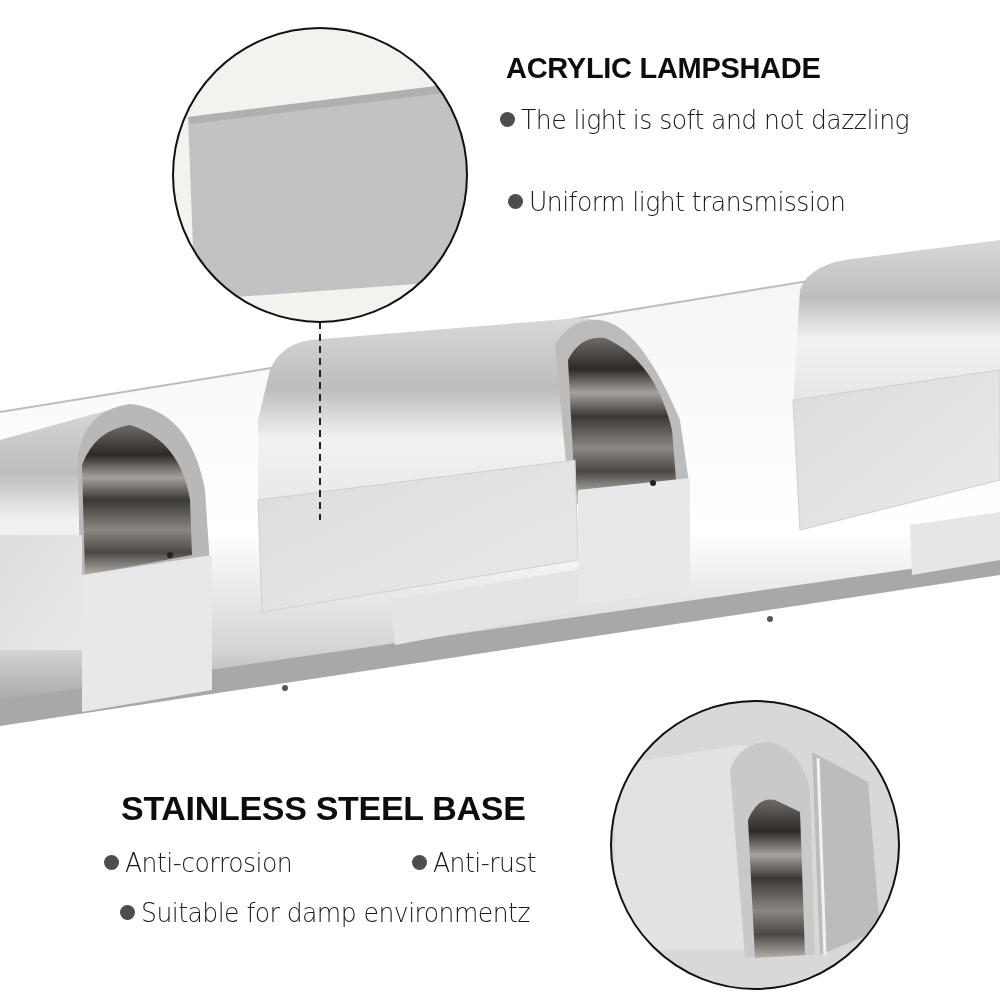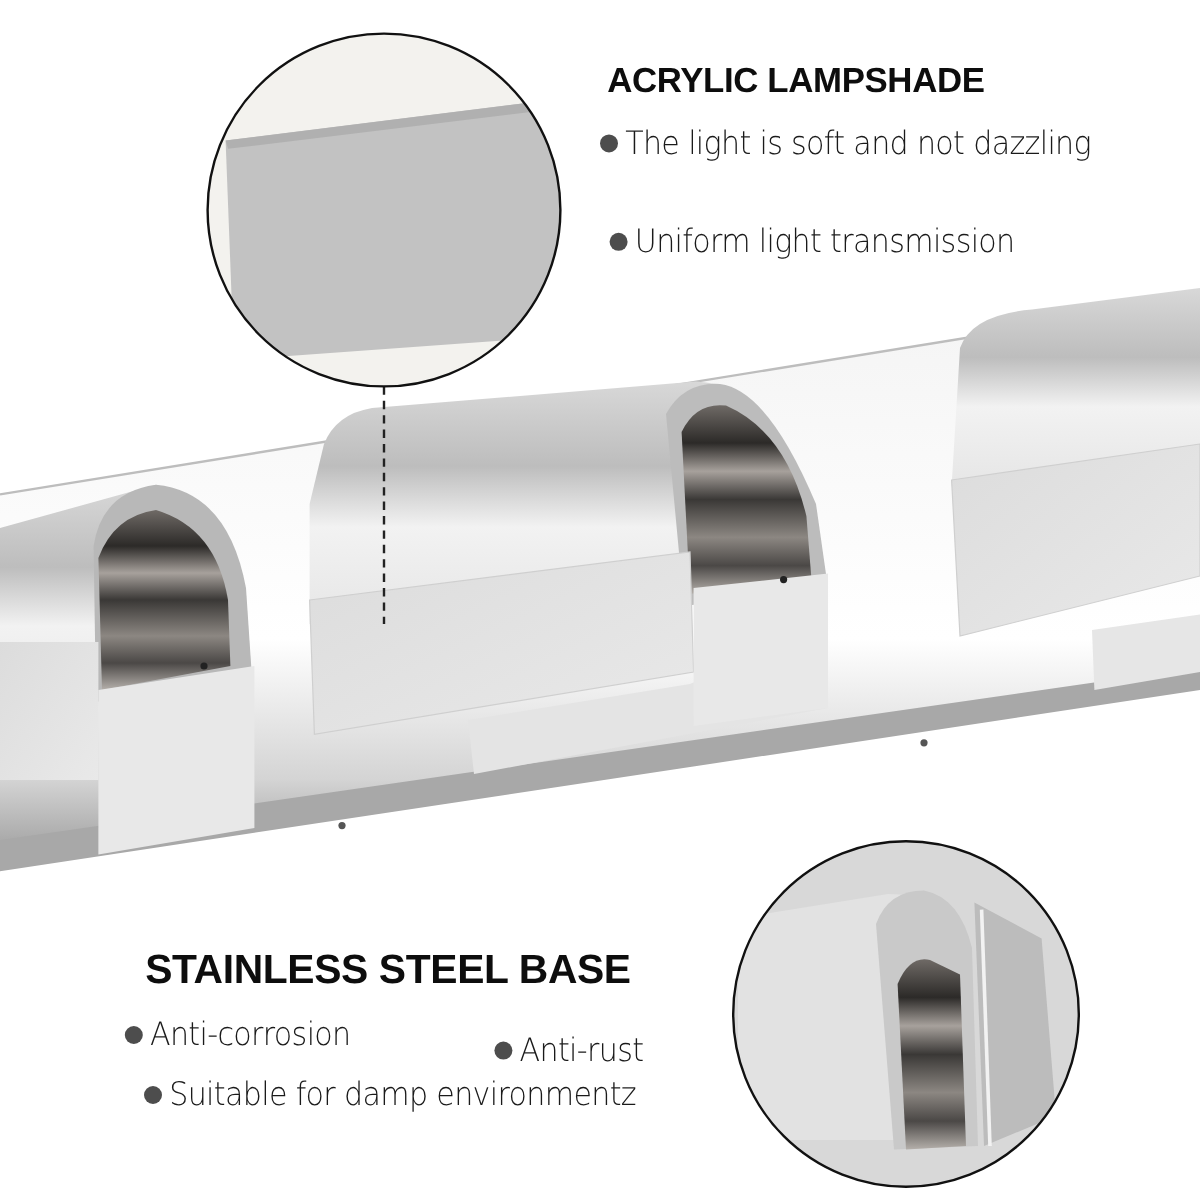--- a/index.html
+++ b/index.html
@@ -9,21 +9,21 @@
   .heading { position: absolute; font-family: "Liberation Sans", sans-serif; font-weight: 700;
              color: #0d0d0d; letter-spacing: -0.3px; white-space: nowrap; }
   .bullet-row { position: absolute; display: flex; align-items: center; white-space: nowrap; }
   .dot { display: inline-block; width: 15px; height: 15px; border-radius: 50%; background: #4d4d4d; margin-right: 6px; flex: 0 0 auto; }
   .btext { font-family: "DejaVu Sans", sans-serif; font-weight: 300; font-size: 27px; color: #1a1a1a; letter-spacing: -0.6px; transform: scaleX(0.93); transform-origin: left center; }
   #h1 { left: 506px; top: 52px; font-size: 29px; }
   #b1 { left: 500px; top: 104px; }
   #b2 { left: 508px; top: 153px; margin-top: 33px; }
   #h2 { left: 121px; top: 789px; font-size: 34px; }
   #b3 { left: 104px; top: 847px; }
-  #b4 { left: 412px; top: 847px; margin-top: 13px; }
+  #b4 { left: 412px; top: 847px; }
   #b5 { left: 120px; top: 897px; }
 </style>
 </head>
 <body>
 
 <div class="scene">
   <svg width="1000" height="1000" viewBox="0 0 1000 1000">
     <defs>
       <linearGradient id="plate" x1="0" y1="0" x2="0" y2="1">
         <stop offset="0" stop-color="#f4f4f4"></stop>

